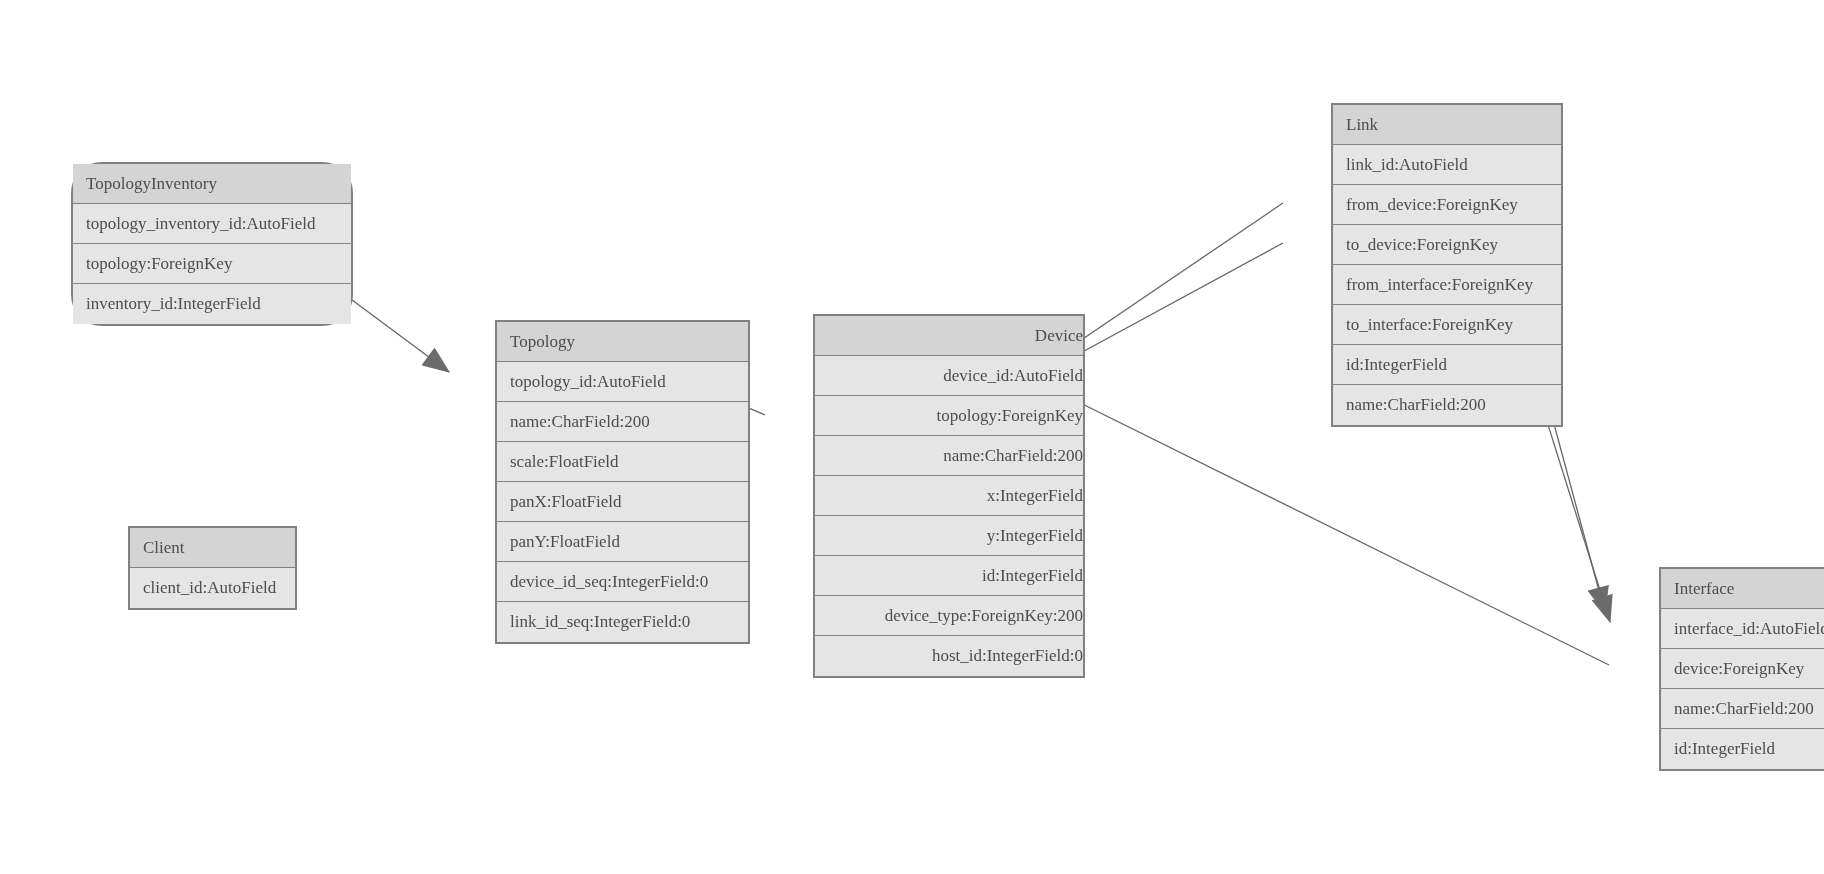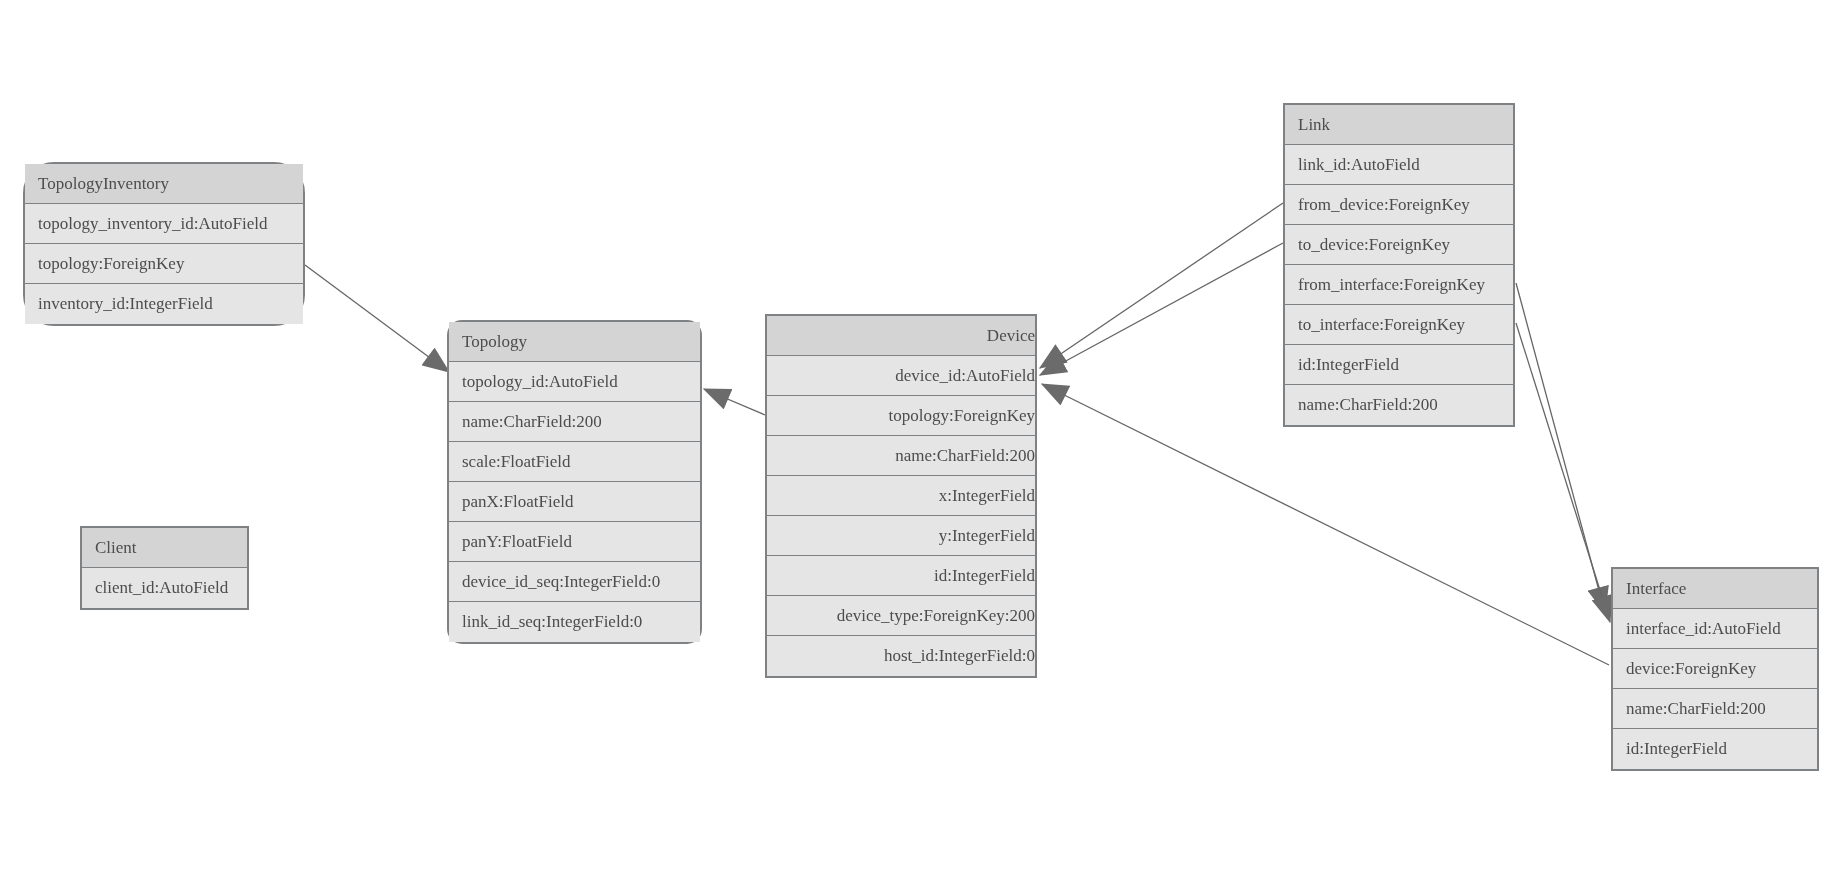--- a/index.html
+++ b/index.html
@@ -21,20 +21,21 @@
     left: 0;
     pointer-events: none;
   }
   .entity {
     position: absolute;
     box-sizing: border-box;
     background: #ffffff;
     border: 2px solid var(--border, #7f8285);
     color: var(--text, #4d4d4d);
     font-size: 17px;
+    margin-left: 48px;
   }
   .entity-header {
     box-sizing: border-box;
     height: 40px;
     line-height: 39px;
     padding-left: 13px;
     background: var(--header-fill, #d4d4d4);
     border-bottom: 1px solid var(--border, #7f8285);
     white-space: nowrap;
     overflow: hidden;
@@ -73,21 +74,21 @@
         <line x1="1516" y1="323" x2="1610" y2="622" stroke="#666666" stroke-width="1.3" marker-end="url(#arrowhead)"></line>
       </g>
   </svg>
   <div id="entity-layer">
       <div class="entity" style="left: 23px; top: 162px; width: 282px; border-radius: 31px;">
         <div class="entity-header">TopologyInventory</div>
         <div class="entity-row">topology_inventory_id:AutoField</div>
         <div class="entity-row">topology:ForeignKey</div>
         <div class="entity-row">inventory_id:IntegerField</div>
       </div>
-      <div class="entity" style="left: 447px; top: 320px; width: 255px; border-radius: 15px;">
+      <div class="entity" style="left: 447px; top: 320px; width: 255px;">
         <div class="entity-header">Topology</div>
         <div class="entity-row">topology_id:AutoField</div>
         <div class="entity-row">name:CharField:200</div>
         <div class="entity-row">scale:FloatField</div>
         <div class="entity-row">panX:FloatField</div>
         <div class="entity-row">panY:FloatField</div>
         <div class="entity-row">device_id_seq:IntegerField:0</div>
         <div class="entity-row">link_id_seq:IntegerField:0</div>
       </div>
       <div class="entity" style="left: 80px; top: 526px; width: 169px;">

